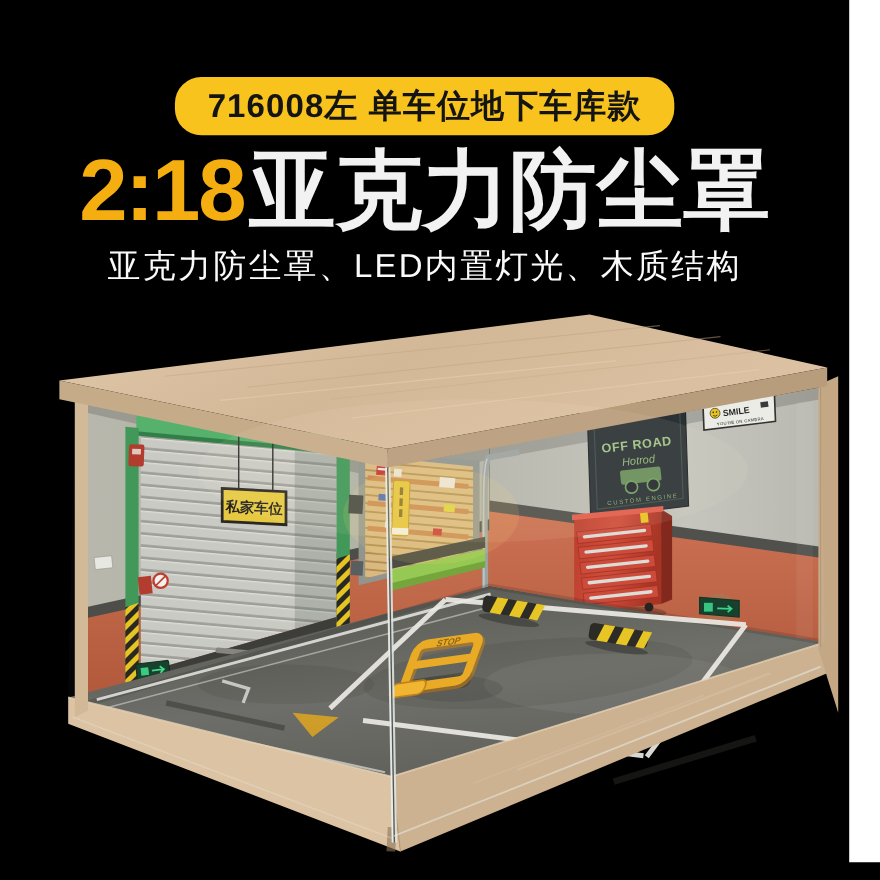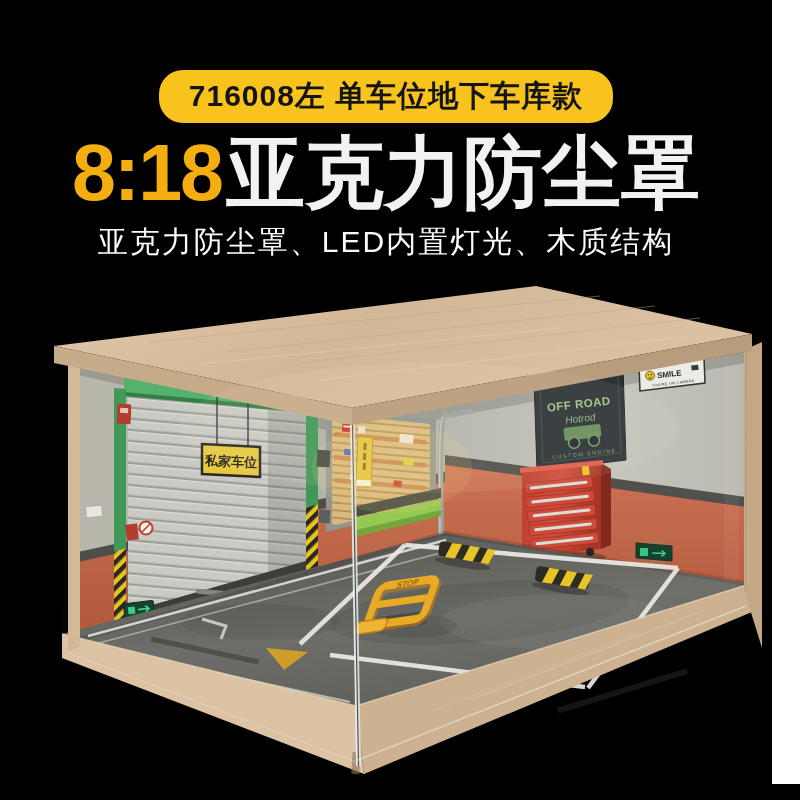--- a/index.html
+++ b/index.html
@@ -16,21 +16,21 @@
   svg{position:absolute;left:0;top:0;}
   svg text{font-family:"Liberation Sans",sans-serif;}
 </style>
 </head>
 <body>
 
 <div class="stage">
 
   <div class="header">
     <div><span class="badge">716008左 单车位地下车库款</span></div>
-    <div class="title"><span class="scale">8:18</span><span>亚克力防尘罩</span></div>
+    <div class="title"><span class="scale">2:18</span><span>亚克力防尘罩</span></div>
     <div class="subtitle">亚克力防尘罩、LED内置灯光、木质结构</div>
   </div>
 
   <svg width="800" height="800" viewBox="0 0 800 800">
     <defs>
       <linearGradient id="gTop" x1="0" y1="0" x2="1" y2="0.35">
         <stop offset="0" stop-color="#e0c8ab"></stop>
           <stop offset="0.5" stop-color="#d3b897"></stop>
           <stop offset="1" stop-color="#dcc2a3"></stop>
       </linearGradient>

